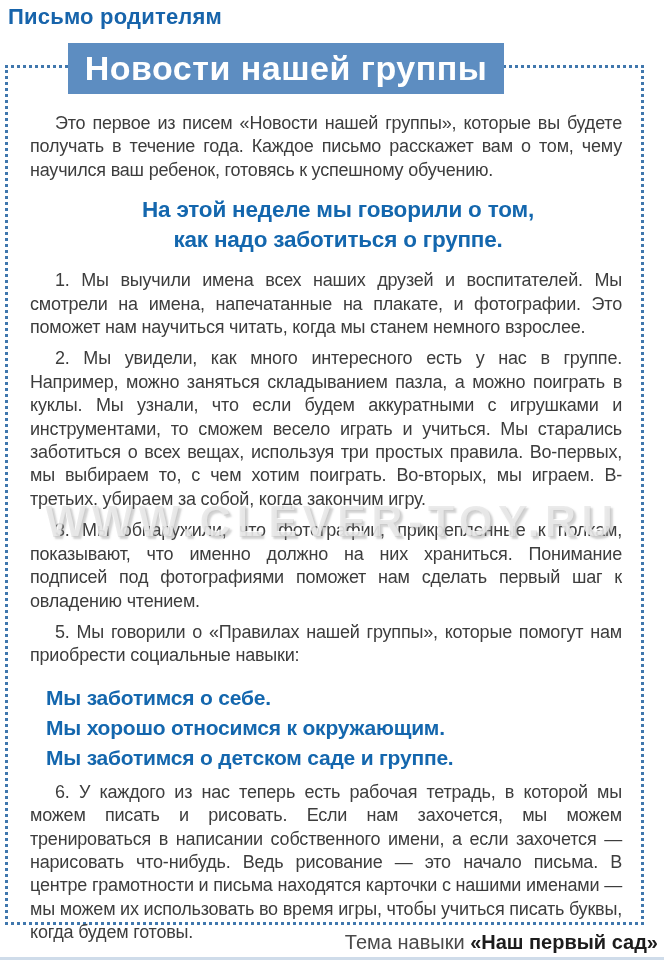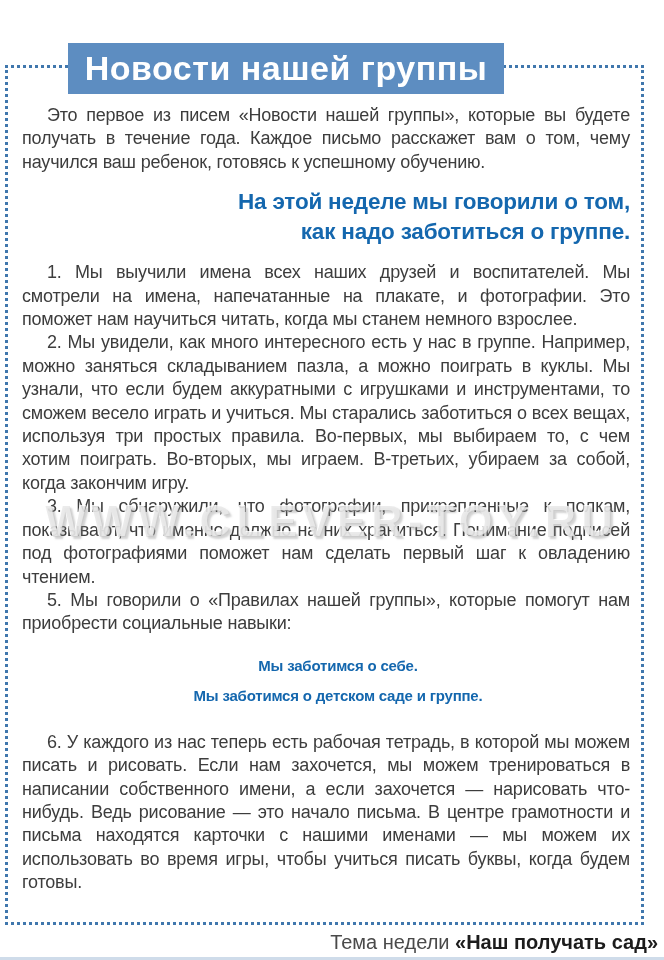--- a/index.html
+++ b/index.html
@@ -60,42 +60,42 @@
     top: 104px;
     width: 608px;
     z-index: 3;
     color: #3d3d3d;
     font-size: 18px;
     line-height: 23.4px;
     letter-spacing: -0.2px;
     text-align: justify;
   }
   .content p.body-par {
-    margin: 0;
+    margin: 8px;
     text-indent: 25px;
   }
   .week-heading {
     margin: 13px 0 14px 0;
     padding-left: 24px;
     color: #1467ae;
     font-size: 22.5px;
     line-height: 30px;
     font-weight: bold;
-    text-align: right;
+    text-align: center;
     text-indent: 0;
   }
   .week-heading span { display: block; }
   .values {
-    margin: 15px 0 20px 0;
+    margin: 15px 0 8px 0;
     padding-left: 24px;
     color: #1467ae;
-    font-size: 15px;
+    font-size: 21px;
     line-height: 30px;
     font-weight: bold;
-    text-align: center;
+    text-align: left;
   }
   .watermark {
     position: absolute;
     left: 22px;
     top: 452px;
     width: 620px;
     z-index: 4;
     text-align: center;
     font-size: 44px;
     font-weight: bold;
@@ -125,20 +125,21 @@
     width: 664px;
     height: 3px;
     background: #cfdcea;
   }
 </style>
 </head>
 <body>
 
 <div class="page">
 
+  <div class="eyebrow">Письмо родителям</div>
 
   <div class="dotted-frame"></div>
 
   <div class="banner">
     <span class="banner-title">Новости нашей группы</span>
   </div>
 
   <div class="content">
 
     <p class="body-par">Это первое из писем «Новости нашей группы», которые вы будете получать в течение года. Каждое письмо расскажет вам о том, чему научился ваш ребенок, готовясь к успешному обучению.</p>
@@ -148,27 +149,28 @@
       <span>как надо заботиться о группе.</span>
     </div>
 
     <p class="body-par">1. Мы выучили имена всех наших друзей и воспитателей. Мы смотрели на имена, напечатанные на плакате, и фотографии. Это поможет нам научиться читать, когда мы станем немного взрослее.</p>
     <p class="body-par">2. Мы увидели, как много интересного есть у нас в группе. Например, можно заняться складыванием пазла, а можно поиграть в куклы. Мы узнали, что если будем аккуратными с игрушками и инструментами, то сможем весело играть и учиться. Мы старались заботиться о всех вещах, используя три простых правила. Во-первых, мы выбираем то, с чем хотим поиграть. Во-вторых, мы играем. В-третьих, убираем за собой, когда закончим игру.</p>
     <p class="body-par">3. Мы обнаружили, что фотографии, прикрепленные к полкам, показывают, что именно должно на них храниться. Понимание подписей под фотографиями поможет нам сделать первый шаг к овладению чтением.</p>
     <p class="body-par">5. Мы говорили о «Правилах нашей группы», которые помогут нам приобрести социальные навыки:</p>
 
     <div class="values">
       <div>Мы заботимся о себе.</div>
+      <div>Мы хорошо относимся к окружающим.</div>
       <div>Мы заботимся о детском саде и группе.</div>
     </div>
 
     <p class="body-par">6. У каждого из нас теперь есть рабочая тетрадь, в которой мы можем писать и рисовать. Если нам захочется, мы можем тренироваться в написании собственного имени, а если захочется — нарисовать что-нибудь. Ведь рисование — это начало письма. В центре грамотности и письма находятся карточки с нашими именами — мы можем их использовать во время игры, чтобы учиться писать буквы, когда будем готовы.</p>
   </div>
 
   <div class="watermark">WWW.CLEVER-TOY.RU</div>
 
   <div class="footer">
-    <span>Тема недели </span><span class="topic">«Наш получать сад»</span>
+    <span>Тема навыки </span><span class="topic">«Наш первый сад»</span>
   </div>
 
   <div class="bottom-edge"></div>
 
 </div>
 
 </body></html>

